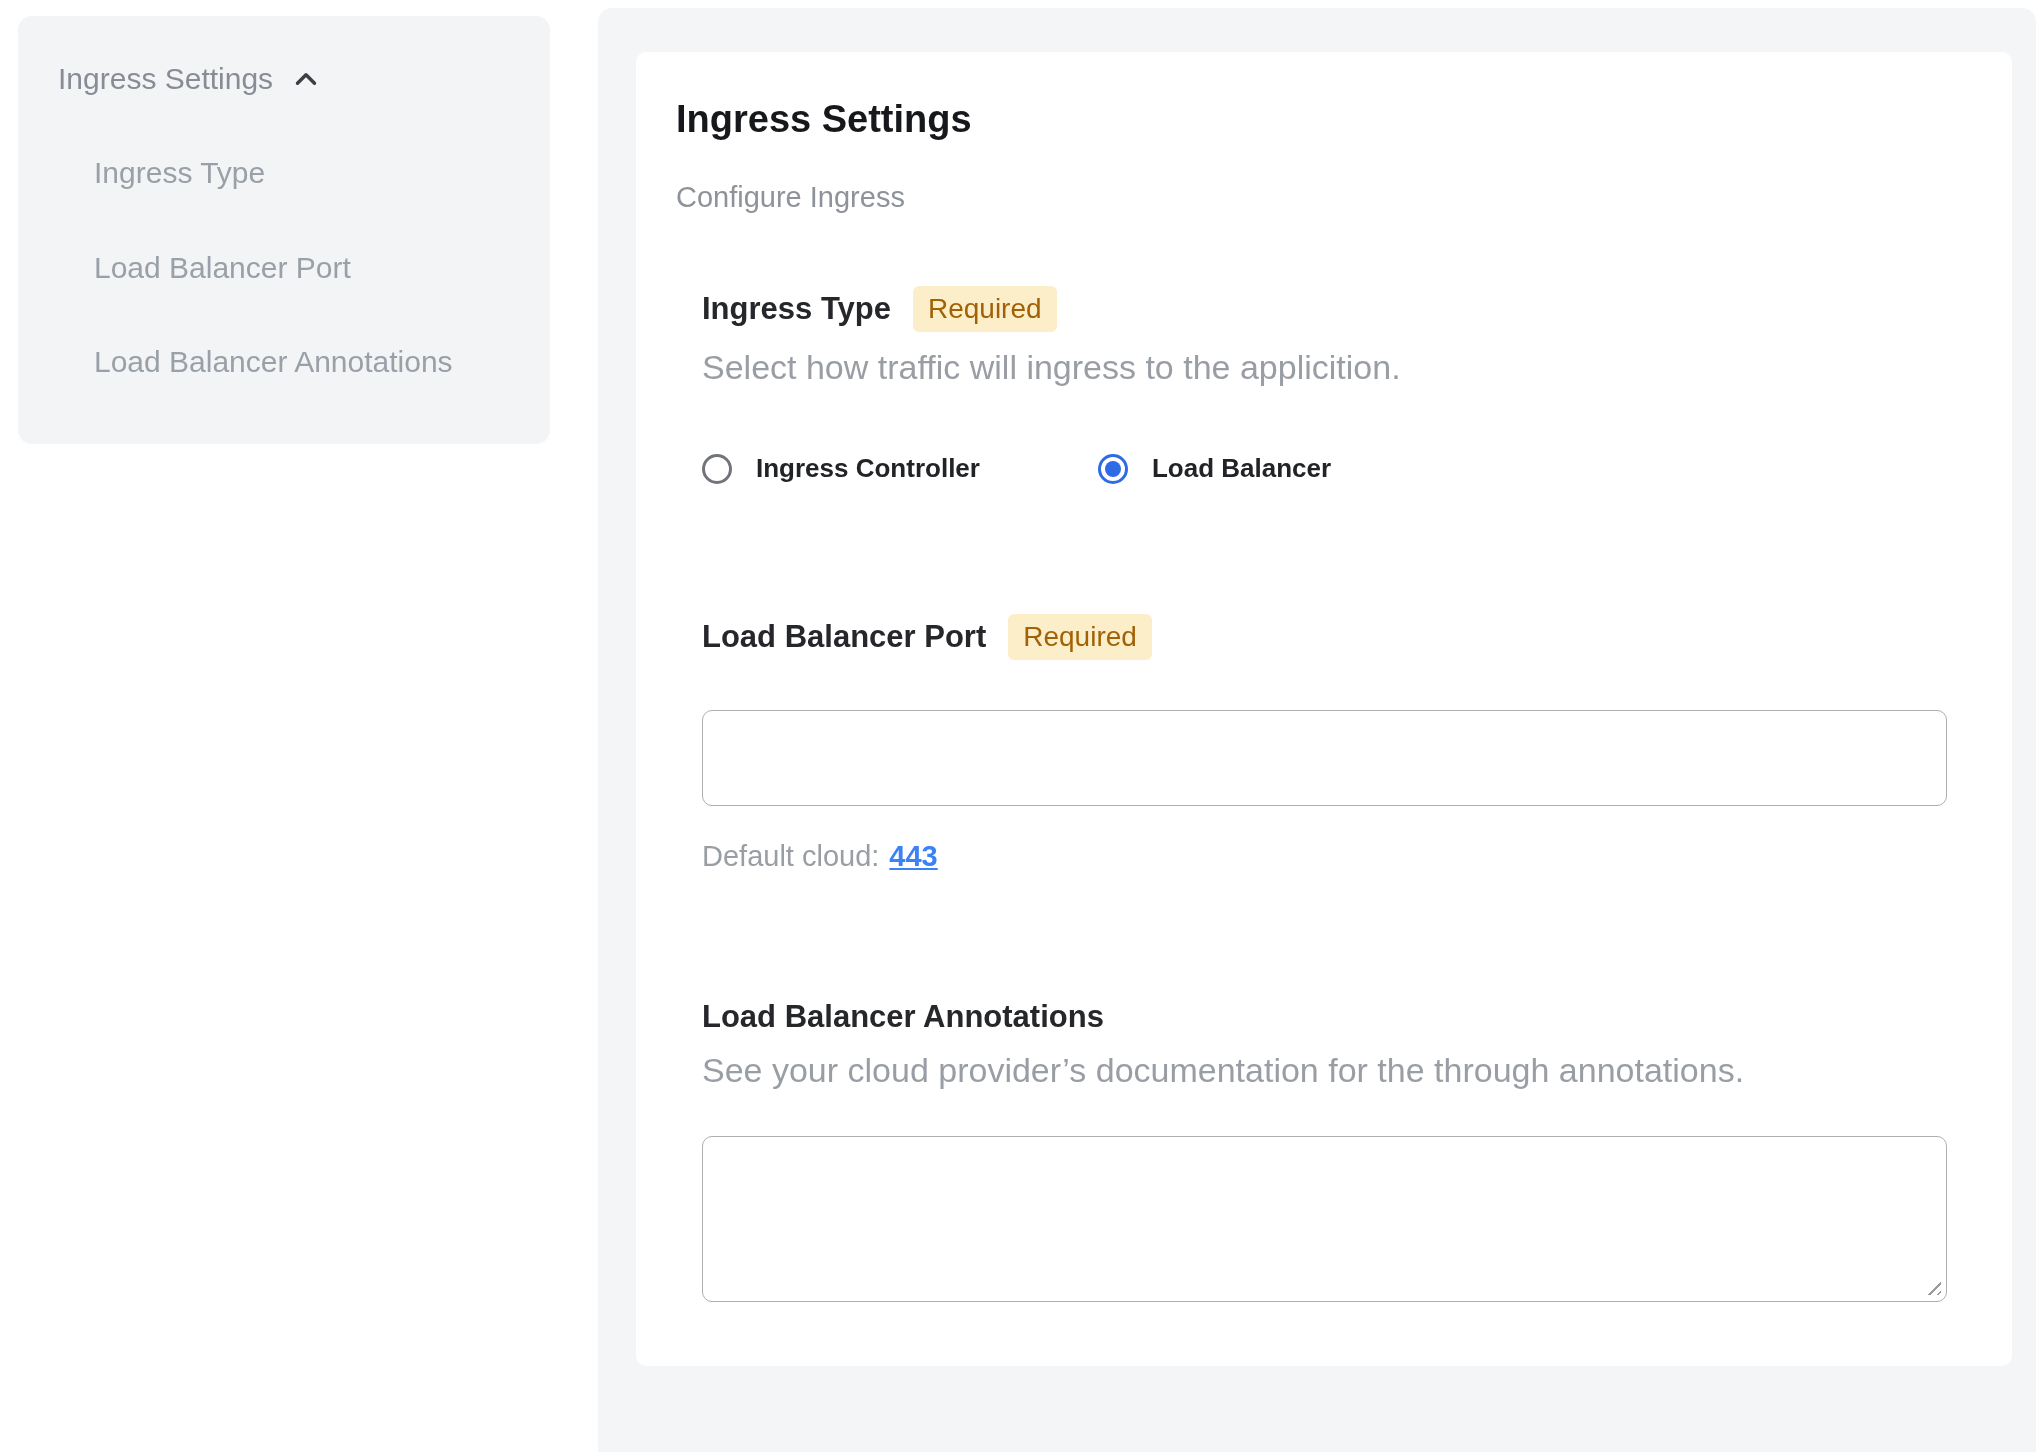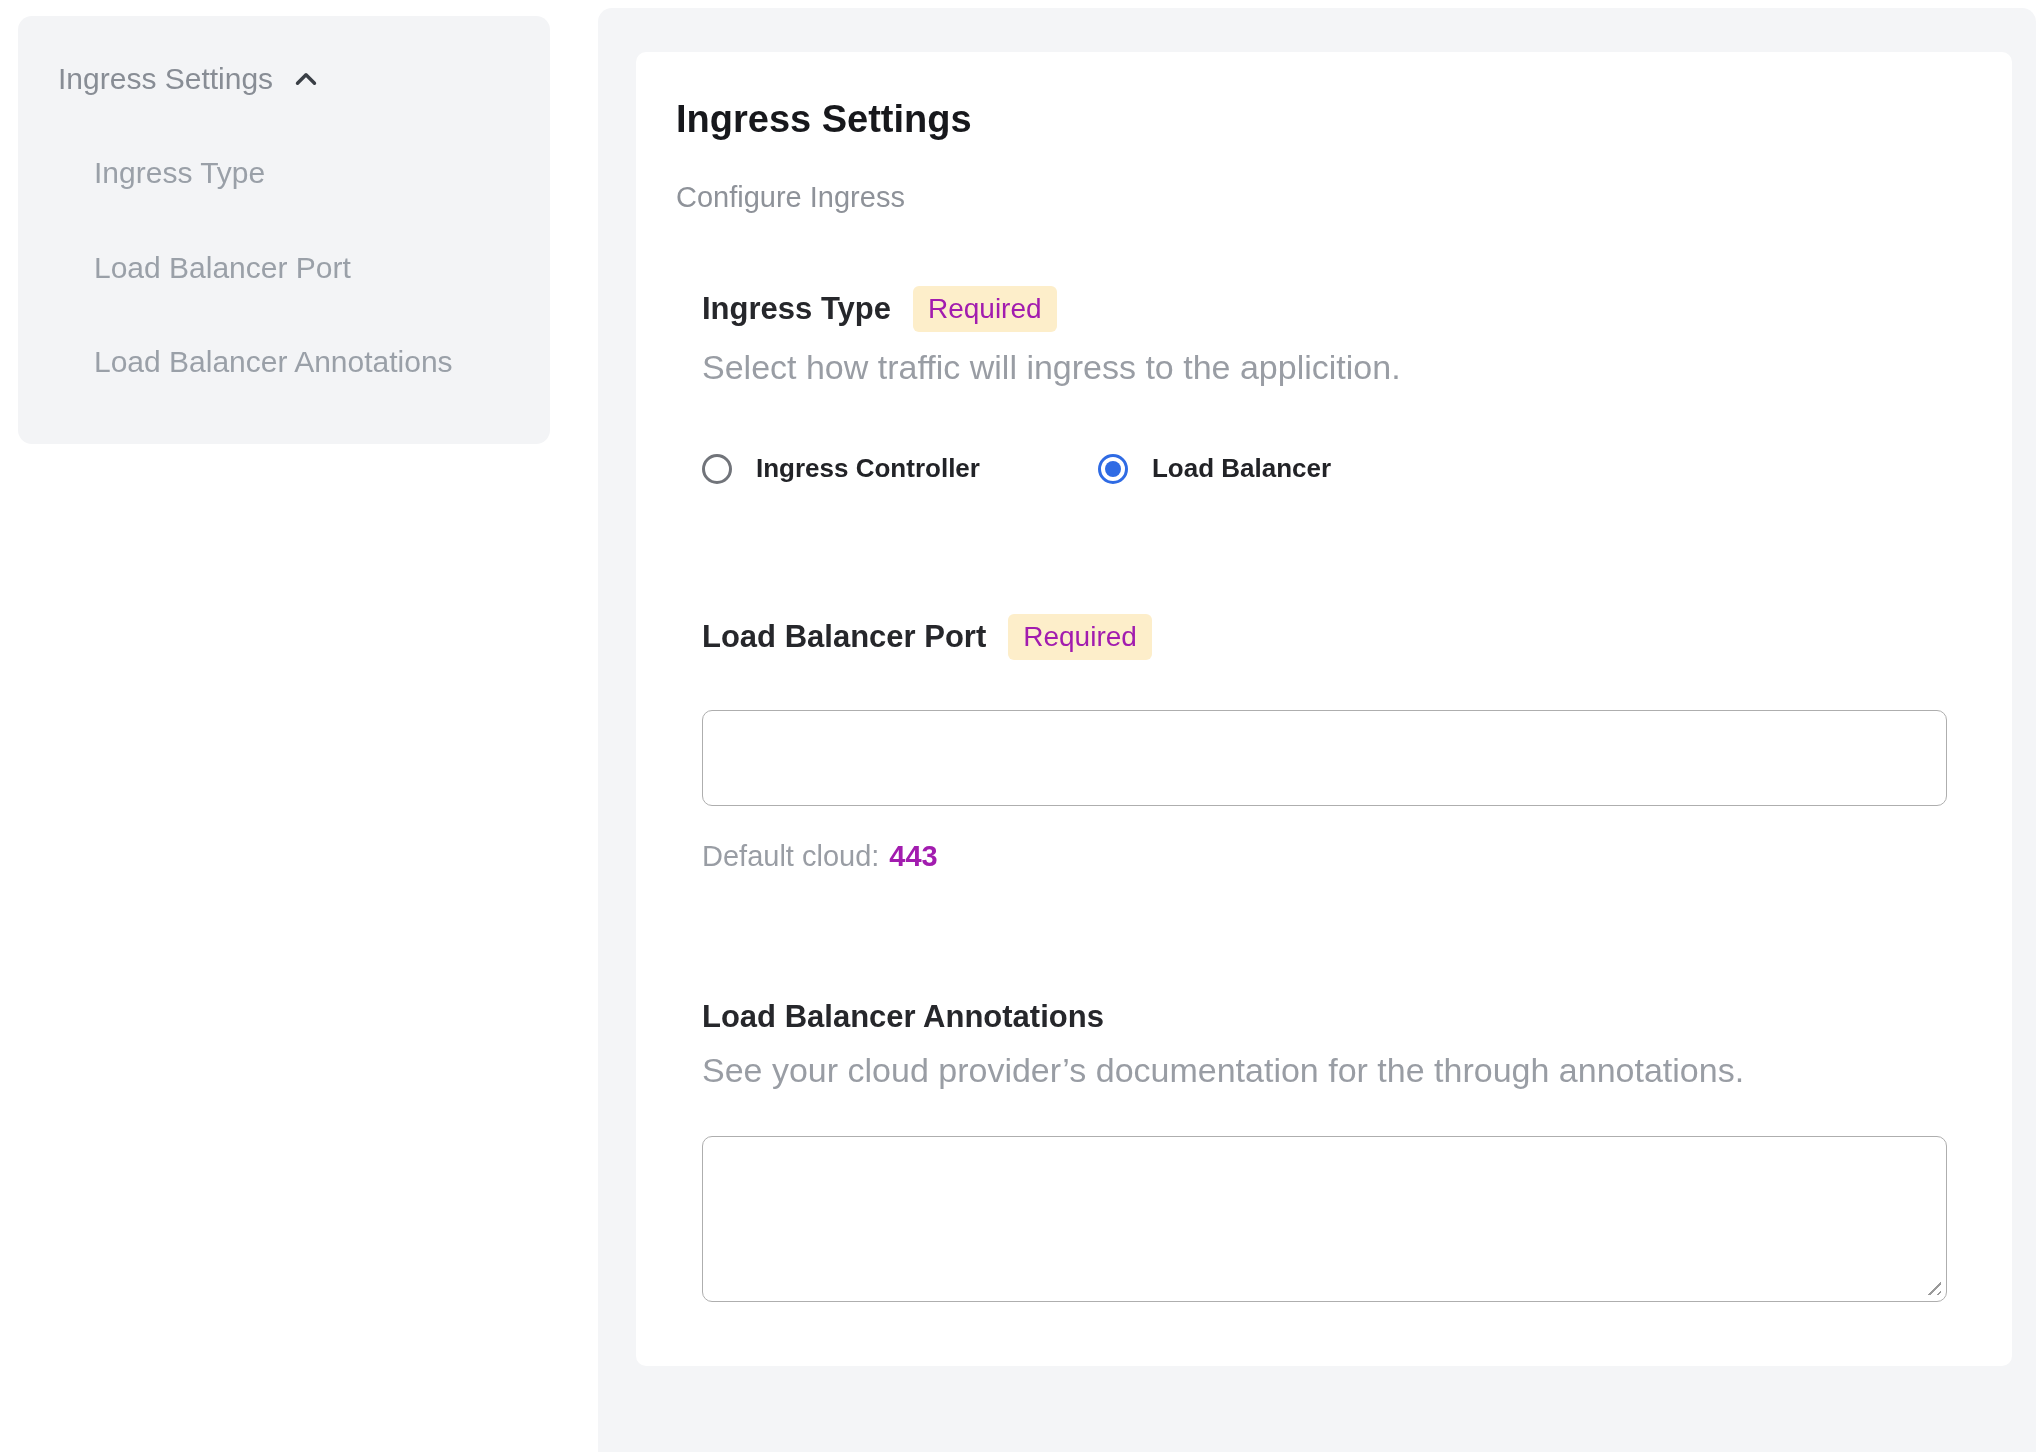--- a/index.html
+++ b/index.html
@@ -72,21 +72,21 @@
   .section-lb-annotations { margin-top: 126px; }
 
   .section-header { display: flex; align-items: center; gap: 22px; }
   .section-label {
     font-size: 31px;
     font-weight: 700;
     color: #26272b;
   }
   .badge {
     background: #fdeeca;
-    color: #a21caf;
+    color: #a16207;
     font-size: 28px;
     padding: 7px 15px;
     border-radius: 6px;
   }
   .section-desc {
     margin-top: 16px;
     font-size: 34px;
     color: #999da4;
   }
 
@@ -122,23 +122,24 @@
     padding: 0 24px;
     font-family: "Liberation Sans", sans-serif;
     outline: none;
   }
   .default-line {
     margin-top: 34px;
     font-size: 29px;
     color: #999da4;
   }
   .default-value {
-    color: #a21caf;
+    color: #3b82f6;
     font-weight: 600;
     margin-left: 10px;
+    text-decoration: underline;
   }
 
   .textarea-wrap { position: relative; width: 1245px; margin-top: 46px; }
   .textarea {
     display: block;
     width: 1245px;
     height: 166px;
     border: 1.5px solid #aeaeae;
     border-radius: 10px;
     background: #fff;

